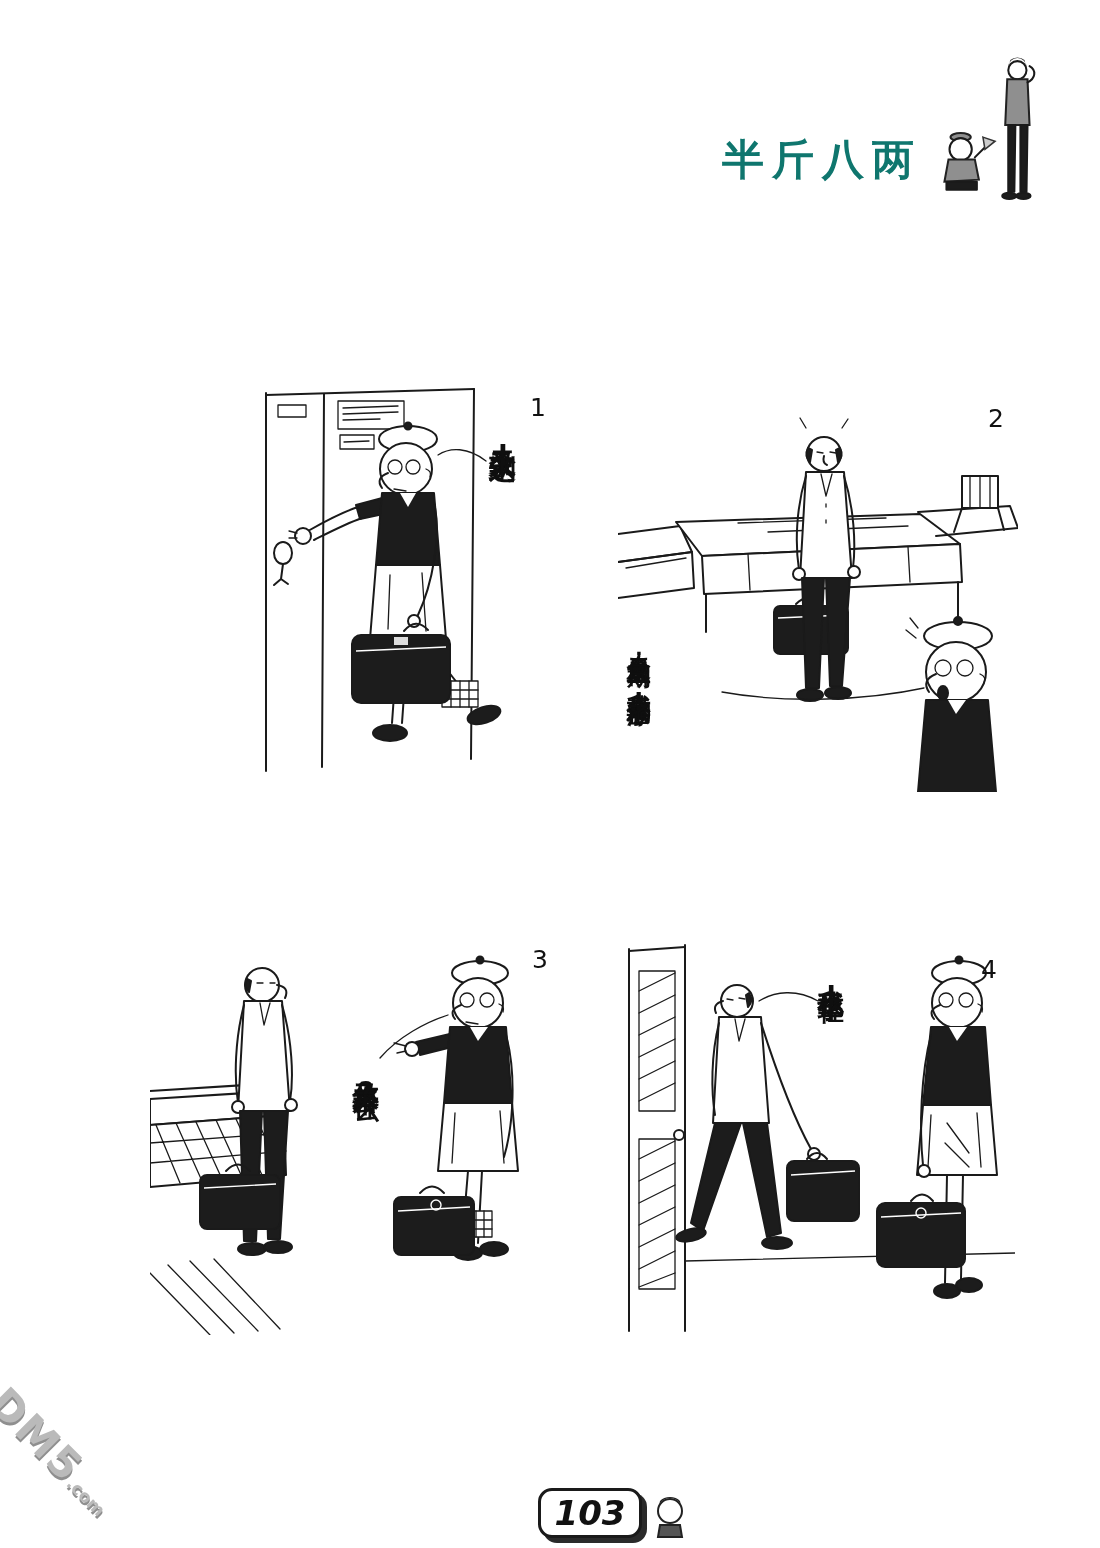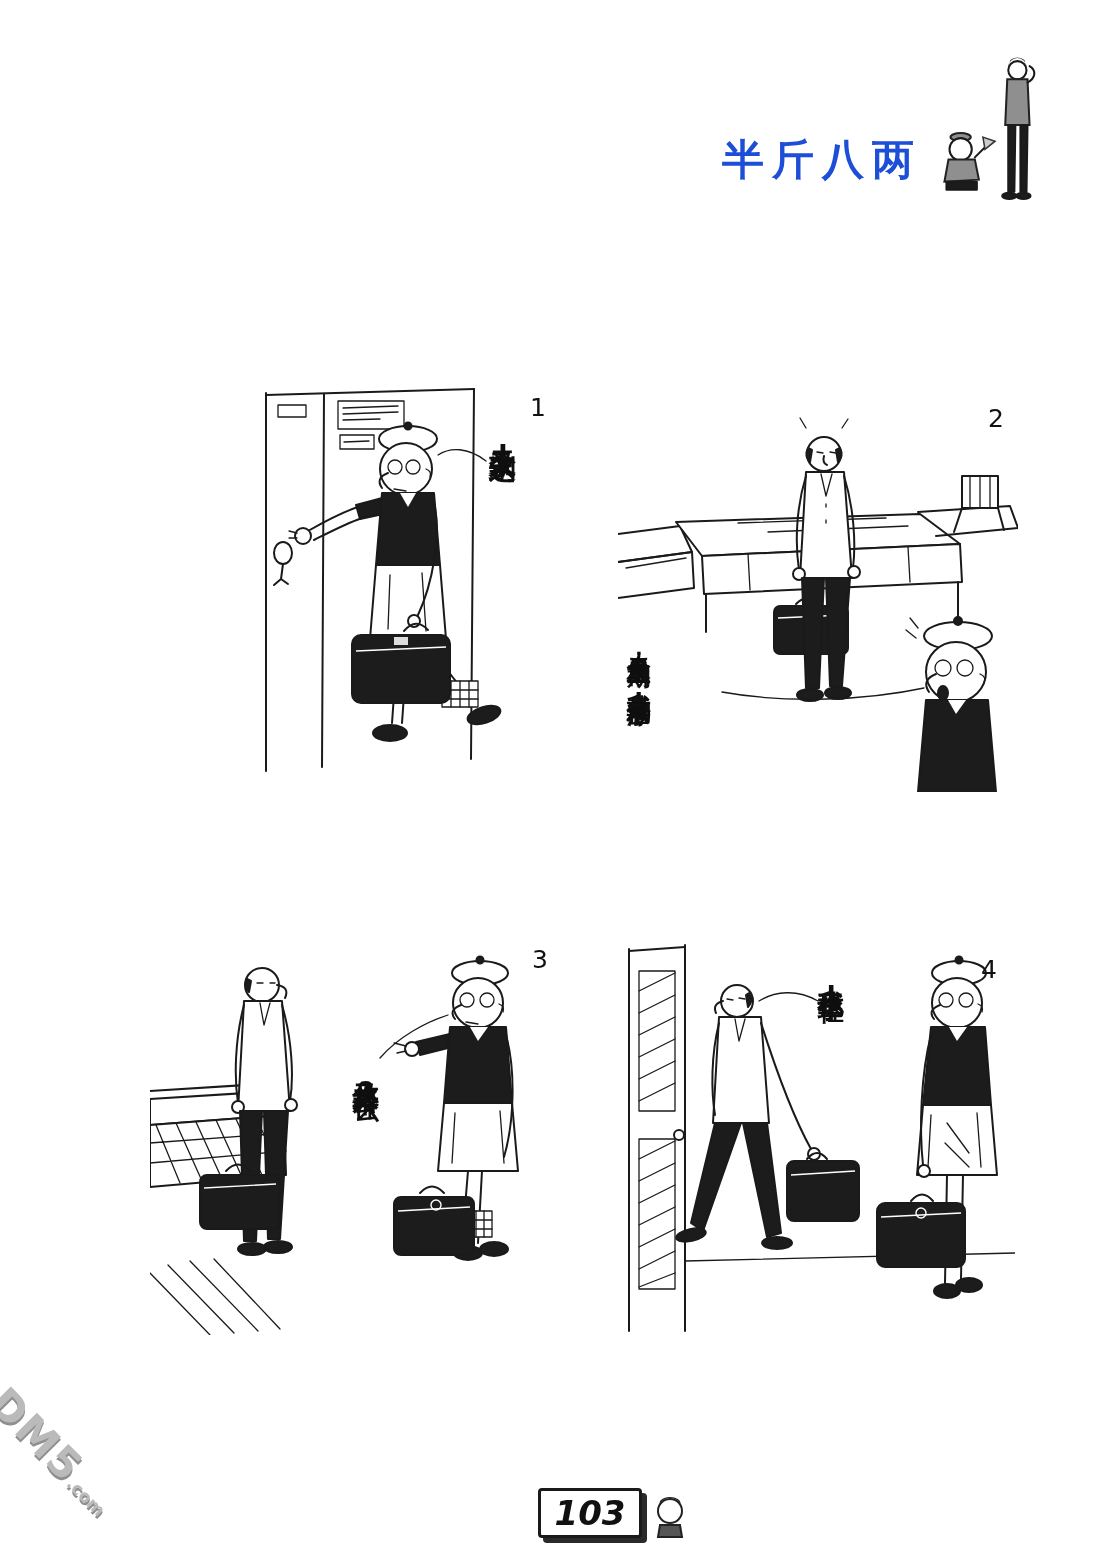--- a/index.html
+++ b/index.html
@@ -4,21 +4,21 @@
 <style>
   * { box-sizing: border-box; }
   html, body { margin: 0; padding: 0; }
   body {
     width: 1100px; height: 1548px; position: relative;
     background: #ffffff; overflow: hidden;
     font-family: "DejaVu Sans", "Liberation Sans", sans-serif;
   }
   .title {
     position: absolute; left: 722px; top: 132px;
-    font-size: 42px; font-weight: 700; letter-spacing: 8px; color: #1d4ed8; text-align: right;
+    font-size: 42px; font-weight: 700; letter-spacing: 8px; color: #0f766e; text-align: right;
   }
   .mascots { position: absolute; left: 932px; top: 52px; width: 112px; height: 152px; }
   .panel { position: absolute; }
   .panel > svg { position: absolute; left: 0; top: 0; width: 100%; height: 100%; }
   .panel-number { position: absolute; font-size: 25px; color: #111; }
   .vtext {
     position: absolute; writing-mode: vertical-rl; text-orientation: upright;
     font-weight: 700; color: #0f0f0f; letter-spacing: 2px; line-height: 1.2;
   }
   .ln { fill: none; stroke: #1a1a1a; stroke-width: 2; stroke-linecap: round; stroke-linejoin: round; }
@@ -29,21 +29,21 @@
   .watermark {
     position: absolute; left: 14px; top: 1378px;
     transform: rotate(45deg); transform-origin: 0 0;
     color: #bababa; font-weight: 800; text-shadow: 2px 2px 0 #8f8f8f;
   }
   .watermark .main { font-size: 42px; letter-spacing: 2px; }
   .watermark .suffix { font-size: 17px; }
   .footer { position: absolute; left: 538px; top: 1488px; display: flex; align-items: flex-end; gap: 10px; }
   .page-num {
     width: 104px; height: 50px; background: #fff;
-    border: 3px solid #1a1a1a; border-radius: 4px; box-shadow: 5px 5px 0 #2a2a2a;
+    border: 3px solid #1a1a1a; border-radius: 14px; box-shadow: 5px 5px 0 #2a2a2a;
     display: flex; align-items: center; justify-content: center;
     font-size: 34px; font-style: italic; font-weight: 800; color: #111;
   }
   .footer-icon { width: 36px; height: 46px; }
 </style>
 </head>
 <body>
 
 <div class="title">半斤八两</div>
 

